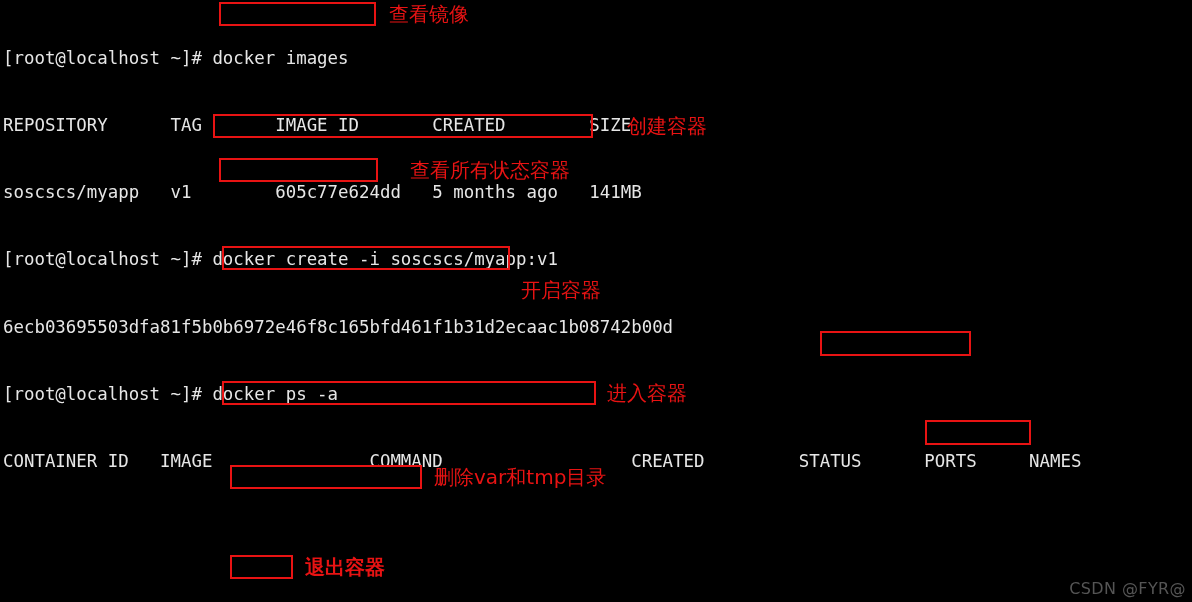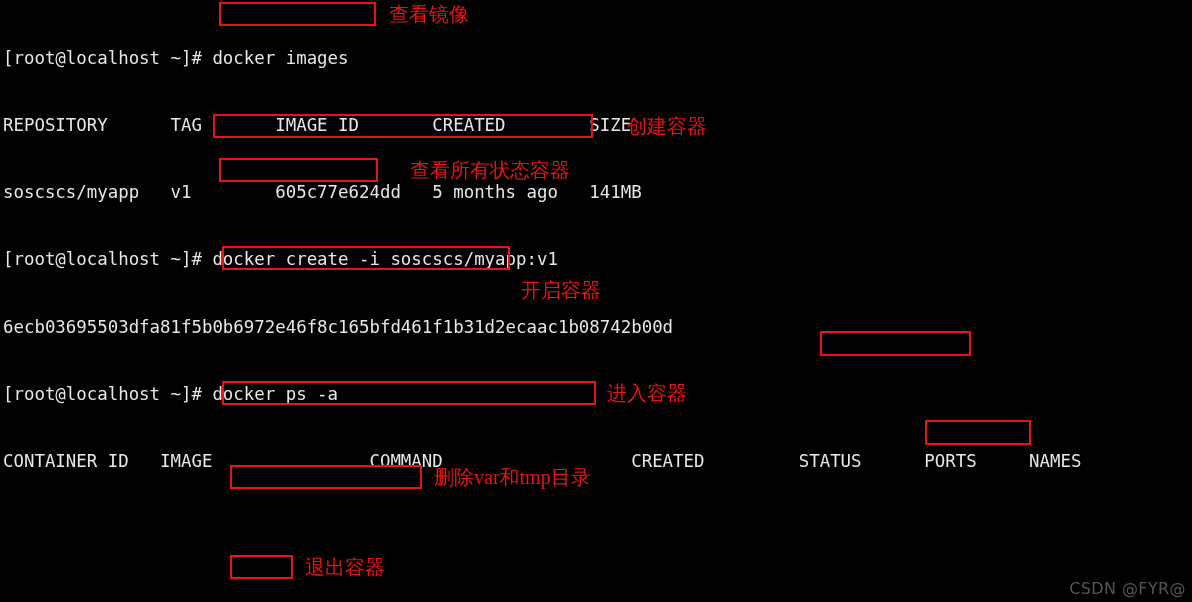--- a/index.html
+++ b/index.html
@@ -99,18 +99,18 @@
   <div class="box" style="left:222px;  top:381px; width:374px; height:24px;"></div>
   <div class="box" style="left:925px;  top:420px; width:106px; height:25px;"></div>
   <div class="box" style="left:230px;  top:465px; width:192px; height:24px;"></div>
   <div class="box" style="left:230px;  top:555px; width:63px;  height:24px;"></div>
 
   <div class="note" style="left:389px;  top:5px;">查看镜像</div>
   <div class="note" style="left:627px;  top:117px;">创建容器</div>
   <div class="note" style="left:390px;  top:161px;margin-left:20px;">查看所有状态容器</div>
   <div class="note" style="left:521px;  top:249px;margin-top:32px;">开启容器</div>
   <div class="note" style="left:607px;  top:384px;">进入容器</div>
-  <div class="note" style="left:434px;  top:468px;font-family:Liberation Serif, serif;">删除var和tmp目录</div>
-  <div class="note" style="left:305px;  top:558px;">退出容器</div>
+  <div class="note" style="left:434px;  top:468px;">删除var和tmp目录</div>
+  <div class="note" style="left:305px;  top:558px;font-weight:bold;">退出容器</div>
 
   <div class="watermark">CSDN @FYR@</div>
 
 </div>
 
 </body></html>

